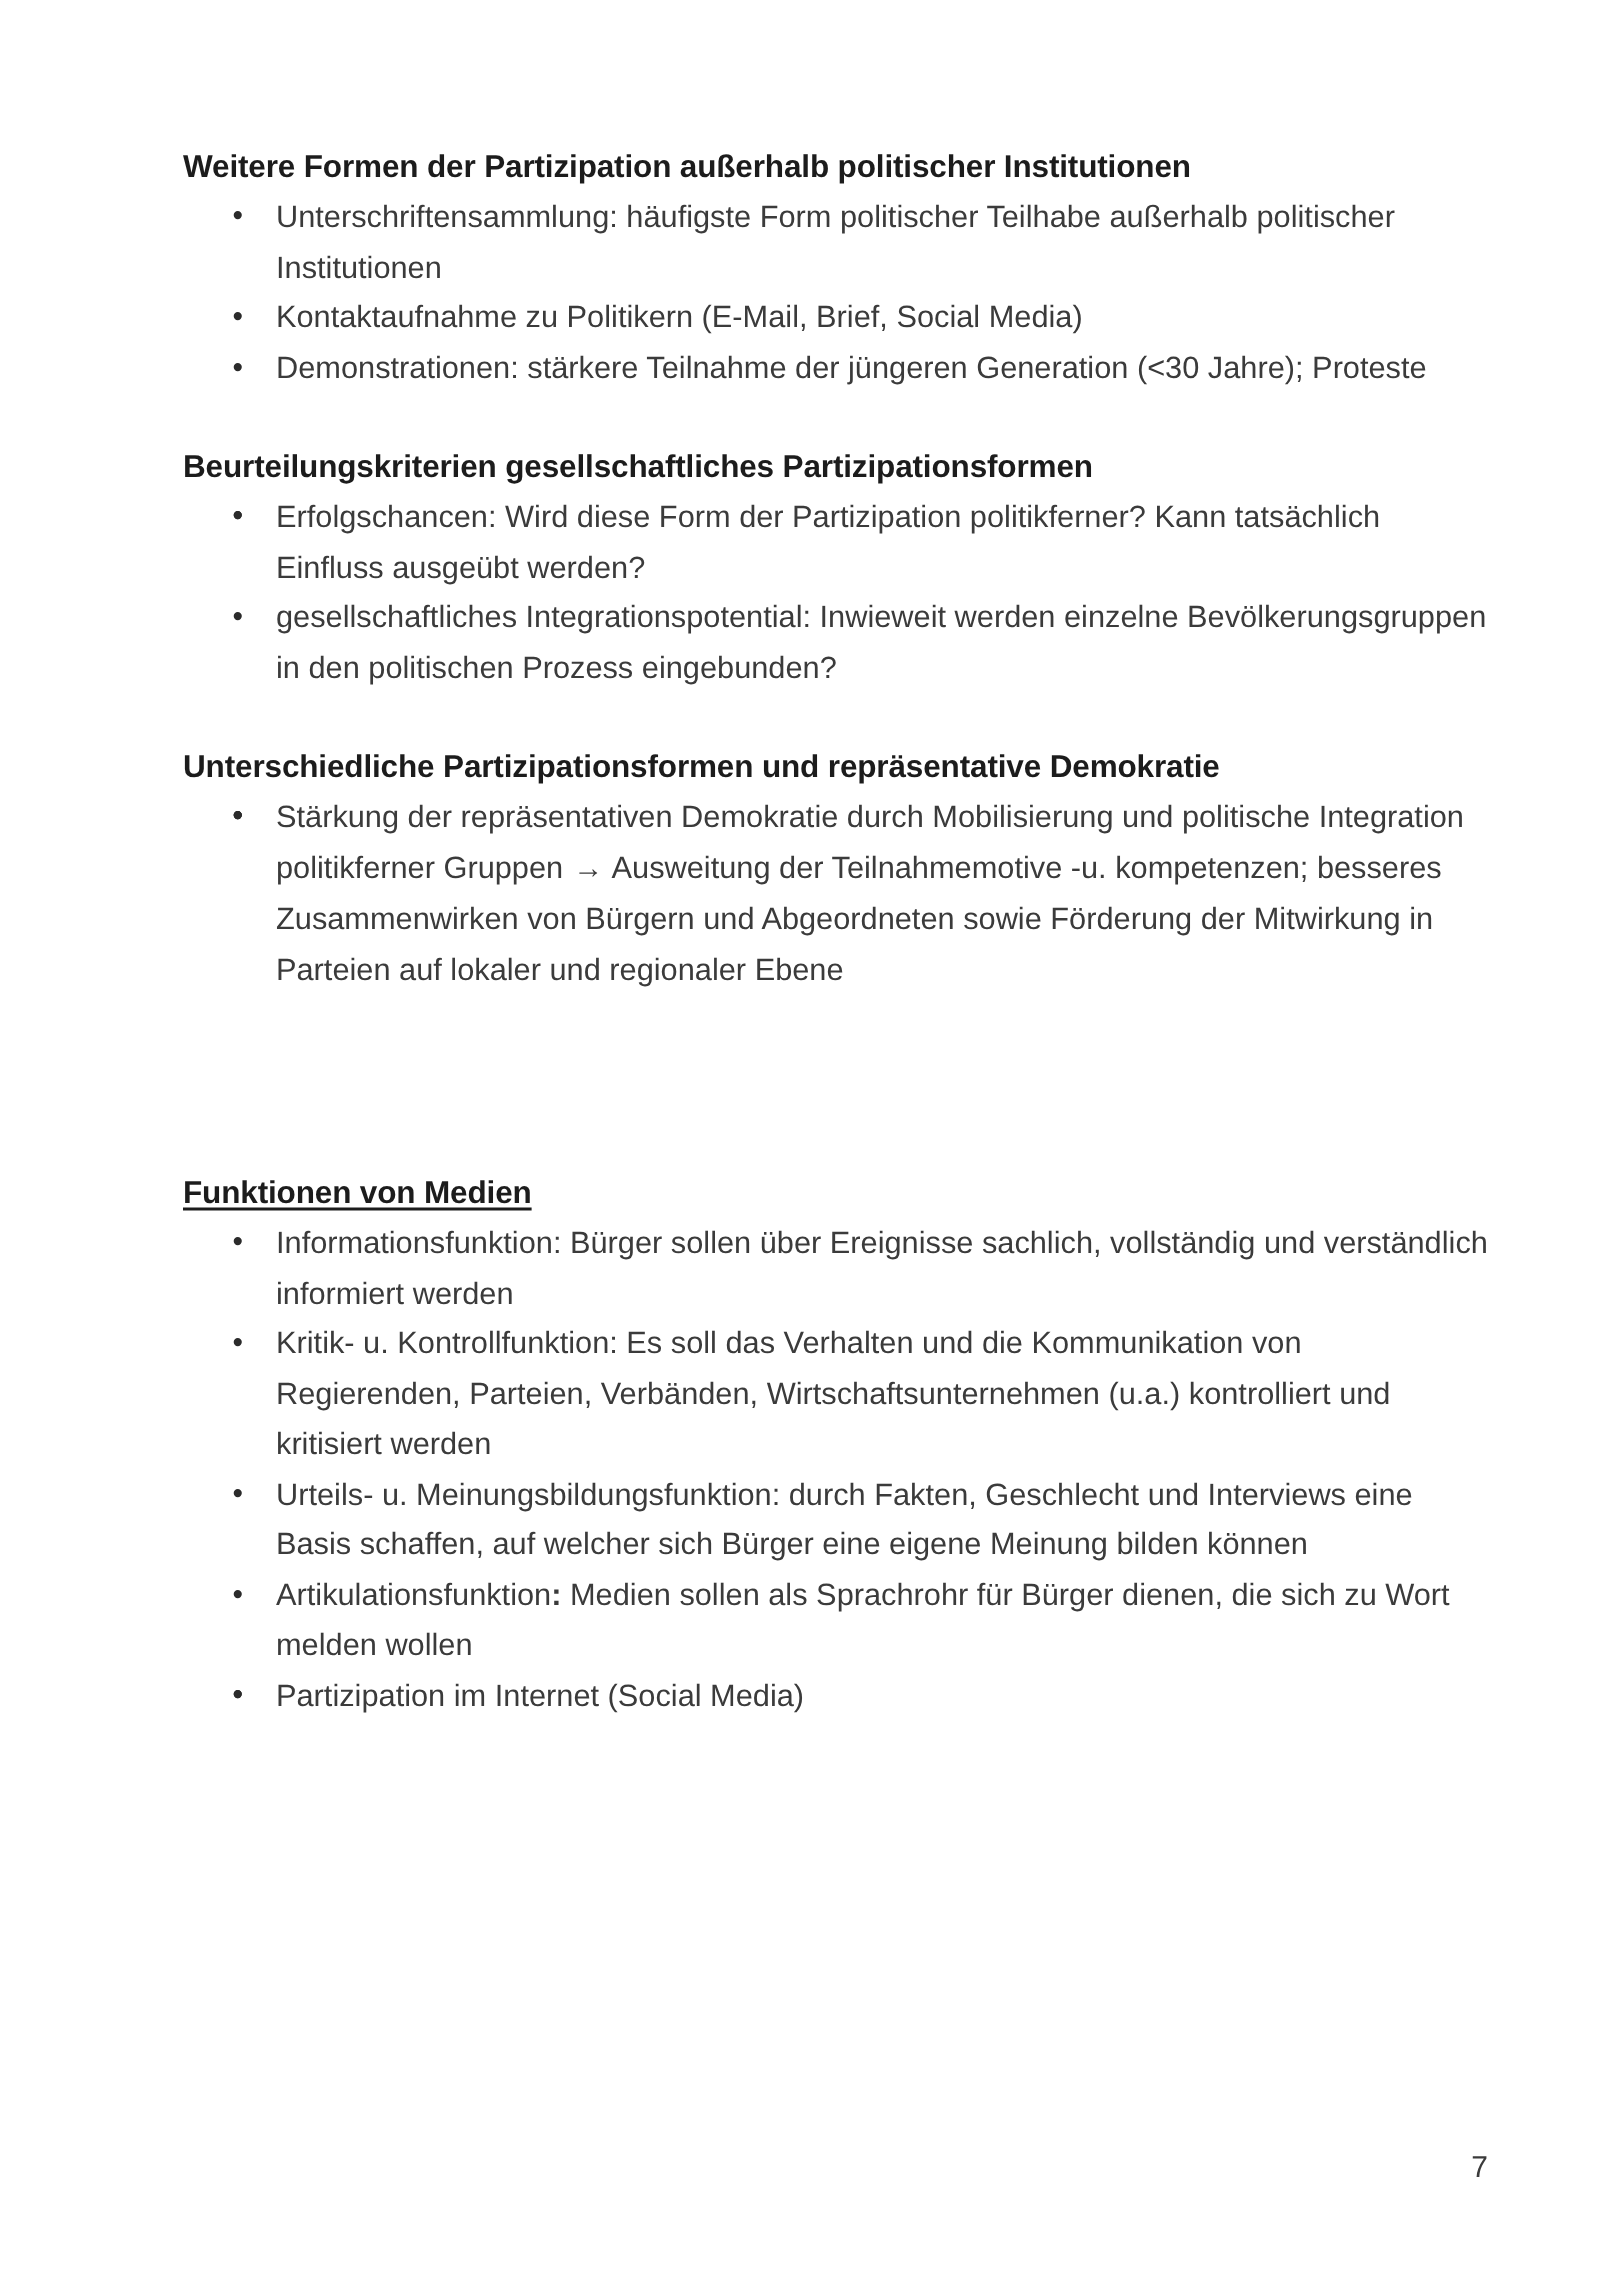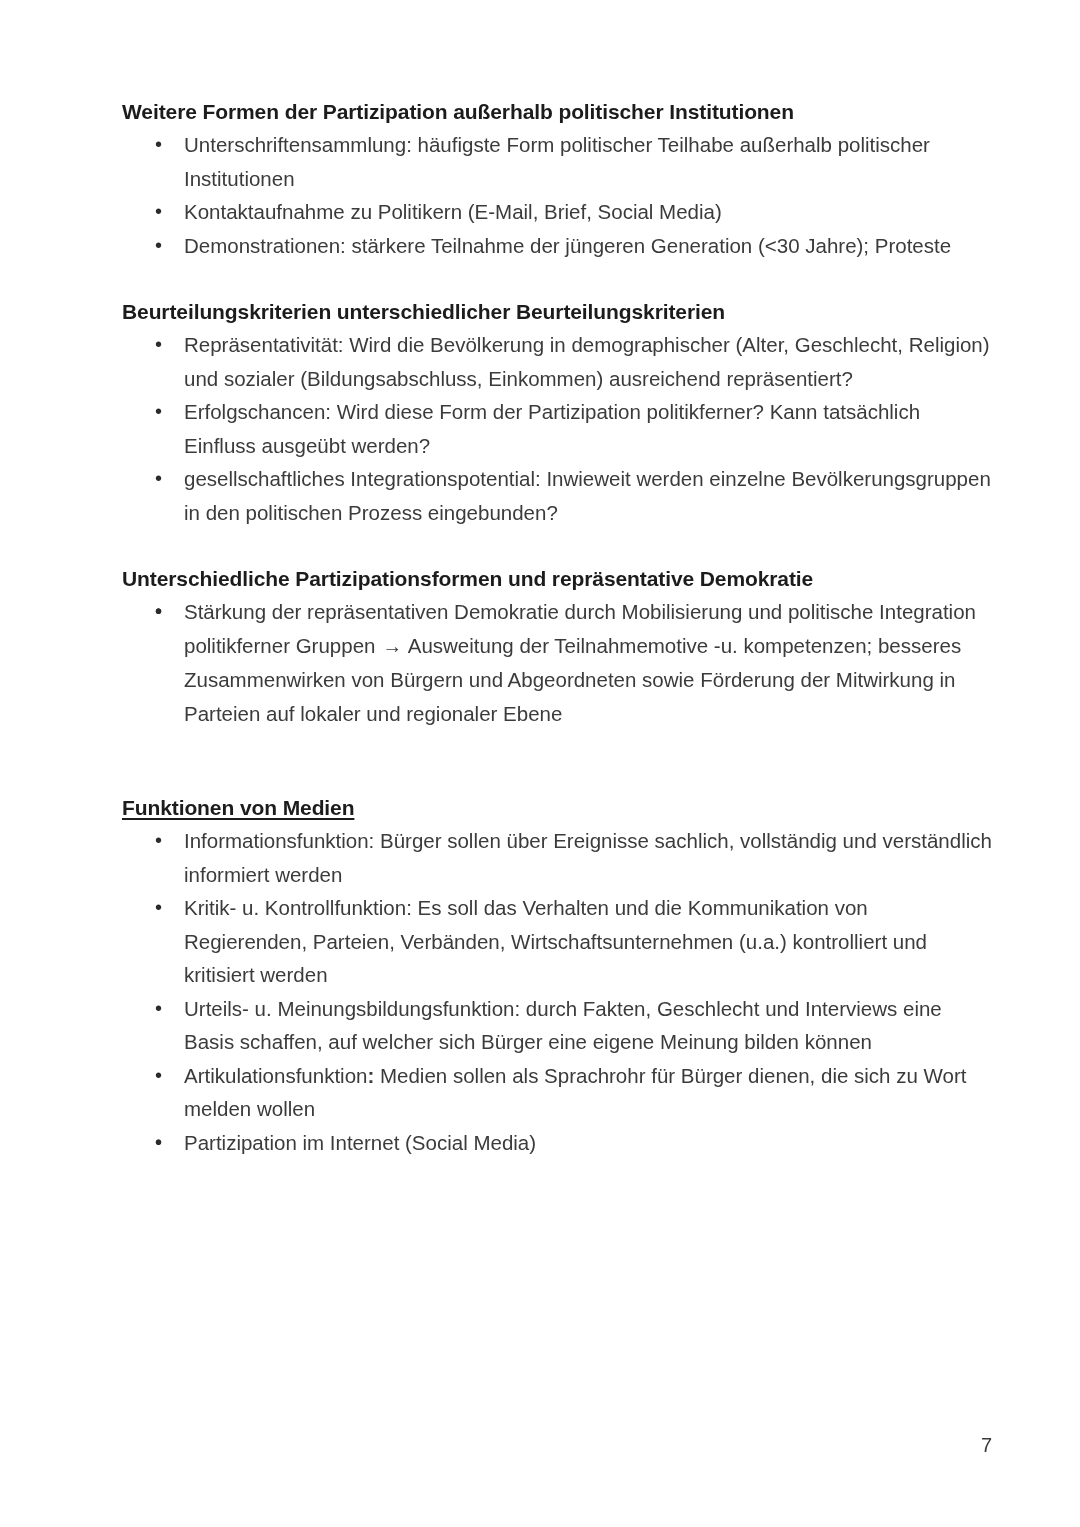--- a/index.html
+++ b/index.html
@@ -30,21 +30,21 @@
     width: 870px;
   }
   .section {
     margin: 0;
     padding: 0;
   }
   .section + .section {
     margin-top: 33px; 
   }
   .section.big-gap {
-    margin-top: 61px; 
+    margin-top: 116px; 
   }
   .heading {
     font-weight: bold;
     font-size: 21px;
     line-height: 33px;
     color: #1c1c1c;
     letter-spacing: -0.1px;
     margin: 0 0 0 0;
     white-space: nowrap;
   }
@@ -105,23 +105,23 @@
   <div class="content" id="content-root">
       <div class="section">
         <div class="heading">Weitere Formen der Partizipation außerhalb politischer Institutionen</div>
         <ul class="bullets">
           <li><span class="bullet-dot">•</span><span>Unterschriftensammlung: häufigste Form politischer Teilhabe außerhalb politischer Institutionen</span></li>
           <li><span class="bullet-dot">•</span><span>Kontaktaufnahme zu Politikern (E-Mail, Brief, Social Media)</span></li>
           <li><span class="bullet-dot">•</span><span>Demonstrationen: stärkere Teilnahme der jüngeren Generation (&lt;30 Jahre); Proteste</span></li>
         </ul>
       </div>
       <div class="section">
-        <div class="heading">Beurteilungskriterien unterschiedlicher Beurteilungskriterien</div>
+        <div class="heading">Beurteilungskriterien gesellschaftliches Partizipationsformen</div>
         <ul class="bullets">
-          <li><span class="bullet-dot">•</span><span>Repräsentativität: Wird die Bevölkerung in demographischer (Alter, Geschlecht, Religion) und sozialer (Bildungsabschluss, Einkommen) ausreichend repräsentiert?</span></li>
+          <li><span class="bullet-dot">•</span></li>
           <li><span class="bullet-dot">•</span><span>Erfolgschancen: Wird diese Form der Partizipation politikferner? Kann tatsächlich Einfluss ausgeübt werden?</span></li>
           <li><span class="bullet-dot">•</span><span>gesellschaftliches Integrationspotential: Inwieweit werden einzelne Bevölkerungsgruppen in den politischen Prozess eingebunden?</span></li>
         </ul>
       </div>
       <div class="section">
         <div class="heading">Unterschiedliche Partizipationsformen und repräsentative Demokratie</div>
         <ul class="bullets">
           <li><span class="bullet-dot">•</span></li>
           <li><span class="bullet-dot">•</span></li>
           <li><span class="bullet-dot">•</span><span><span>Stärkung der repräsentativen Demokratie durch Mobilisierung und politische Integration politikferner Gruppen </span><span class="arrow">→</span><span> Ausweitung der Teilnahmemotive -u. kompetenzen; besseres Zusammenwirken von Bürgern und Abgeordneten sowie Förderung der Mitwirkung in Parteien auf lokaler und regionaler Ebene</span></span></li>

